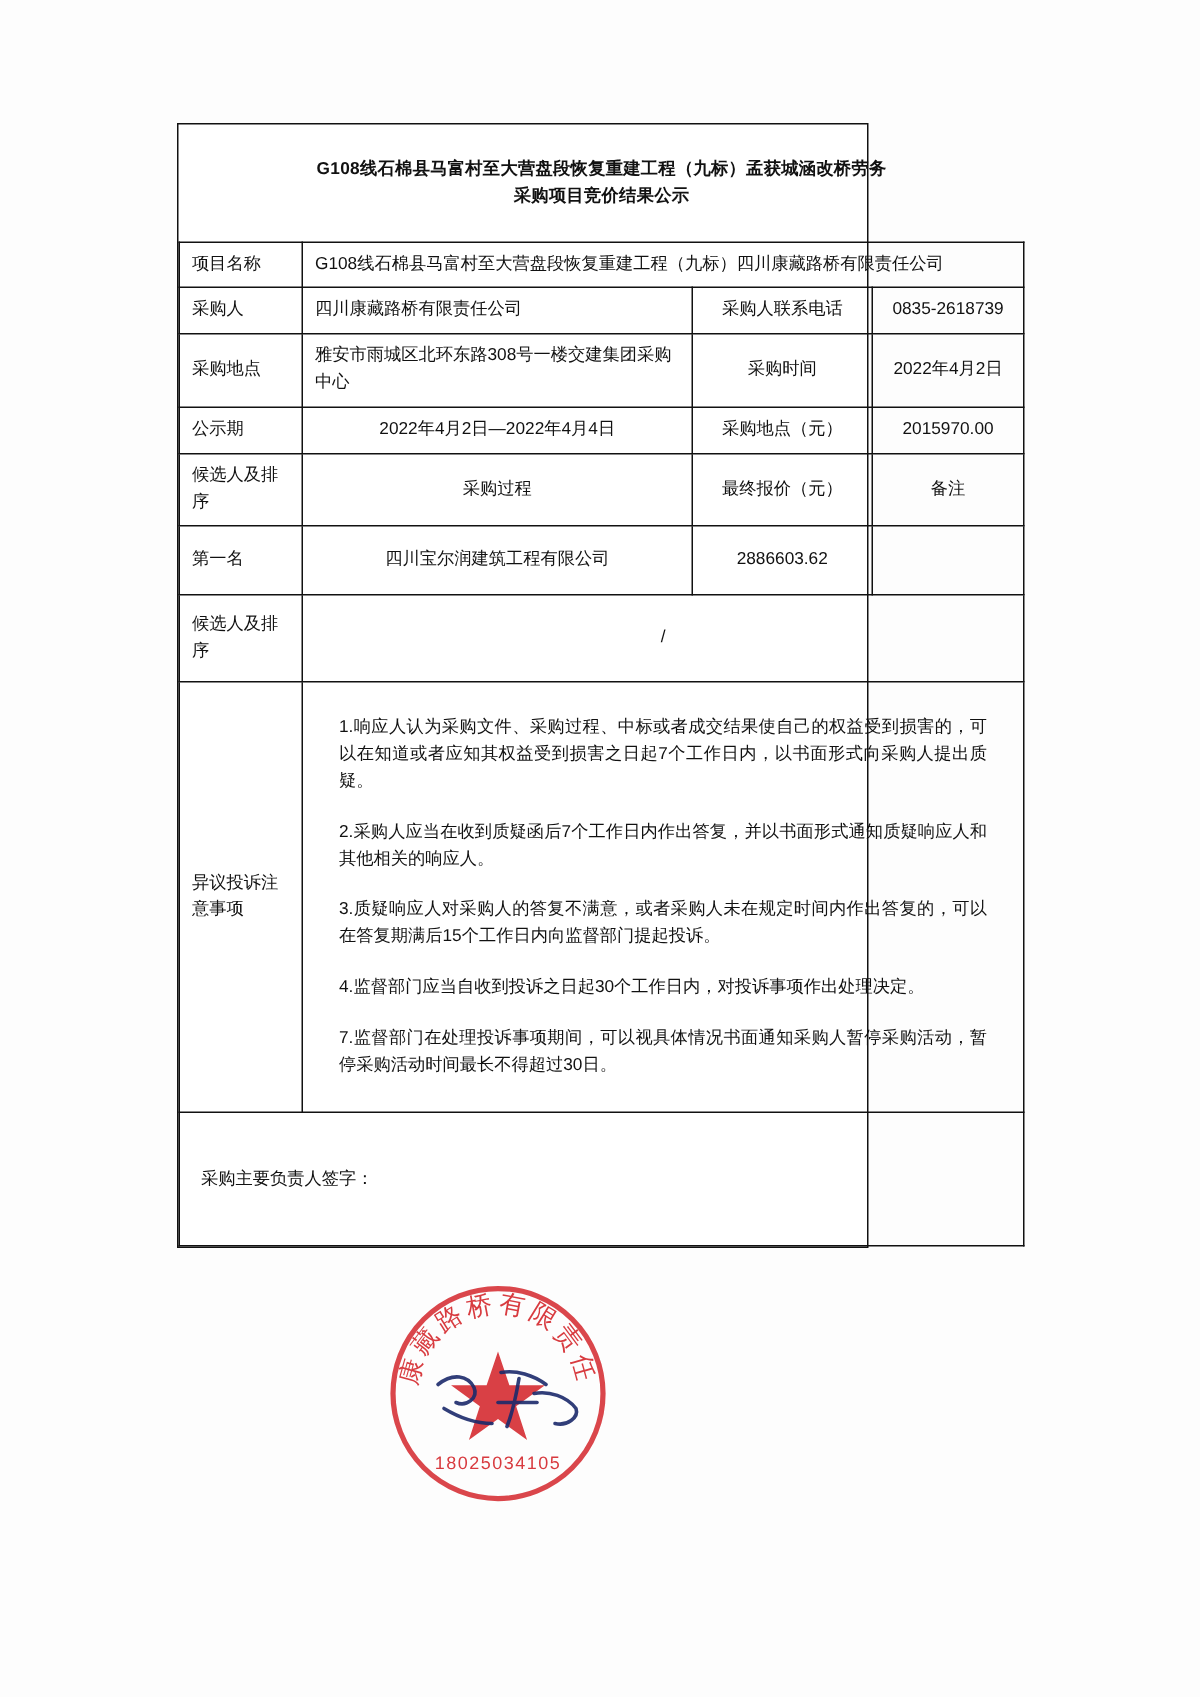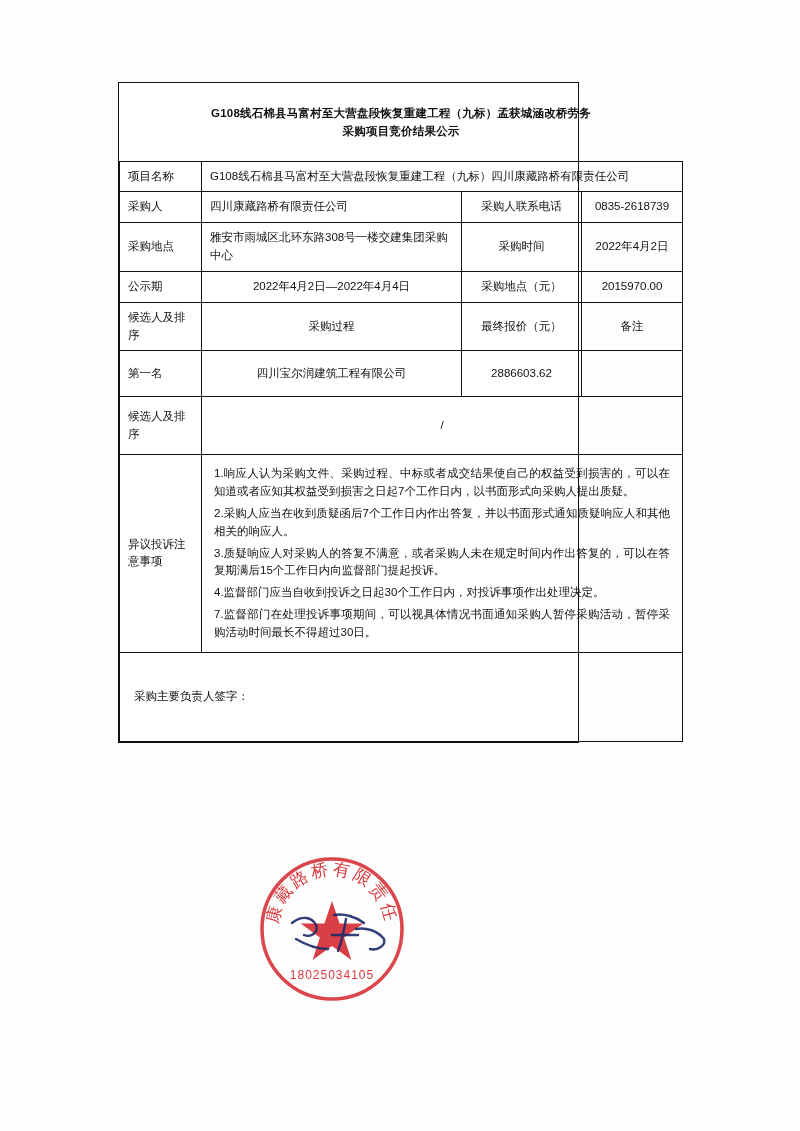--- a/index.html
+++ b/index.html
@@ -58,21 +58,21 @@
     font-size: 11.5px;
   }
   .ctr { text-align: center; }
   .lft { text-align: left; }
   .tall { height: 46px; }
   .note-list {
     font-size: 11px;
     line-height: 1.75;
     text-align: justify;
   }
-  .note-list p { margin: 4px; }
+  .note-list p { margin: 16px; }
   .sig-cell {
     height: 76px;
     vertical-align: middle;
     font-size: 11.5px;
     padding-left: 14px !important;
   }
   
   .seal {
     position: absolute;
     left: 258px;

